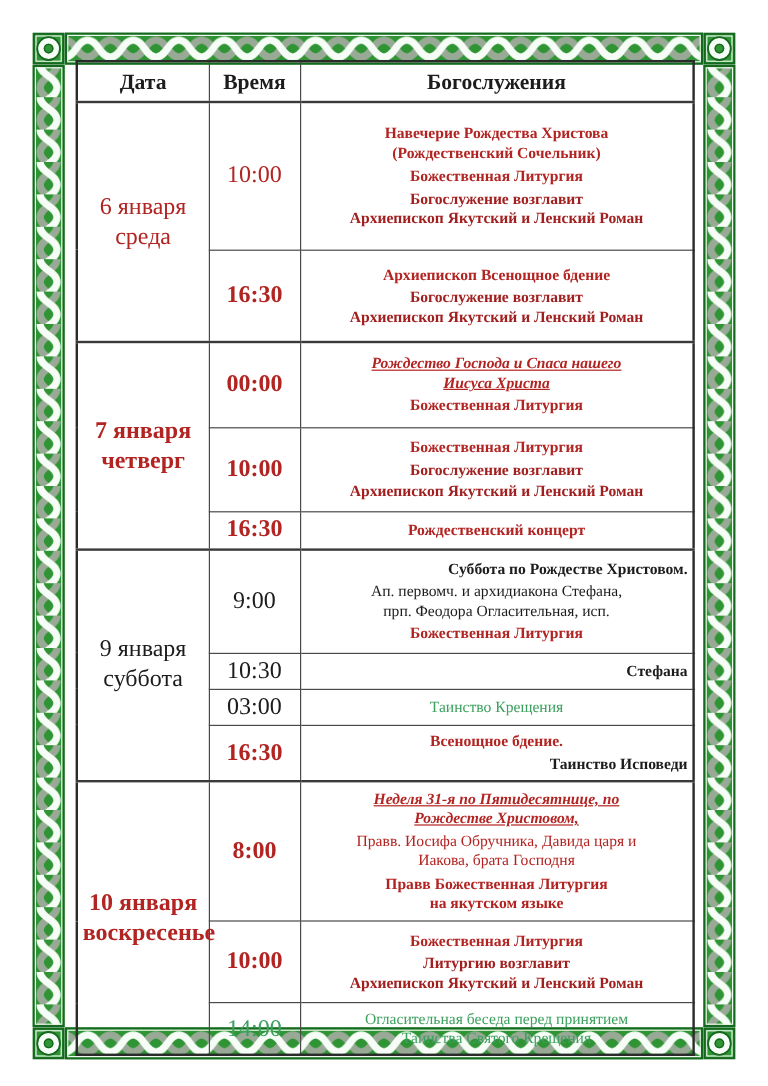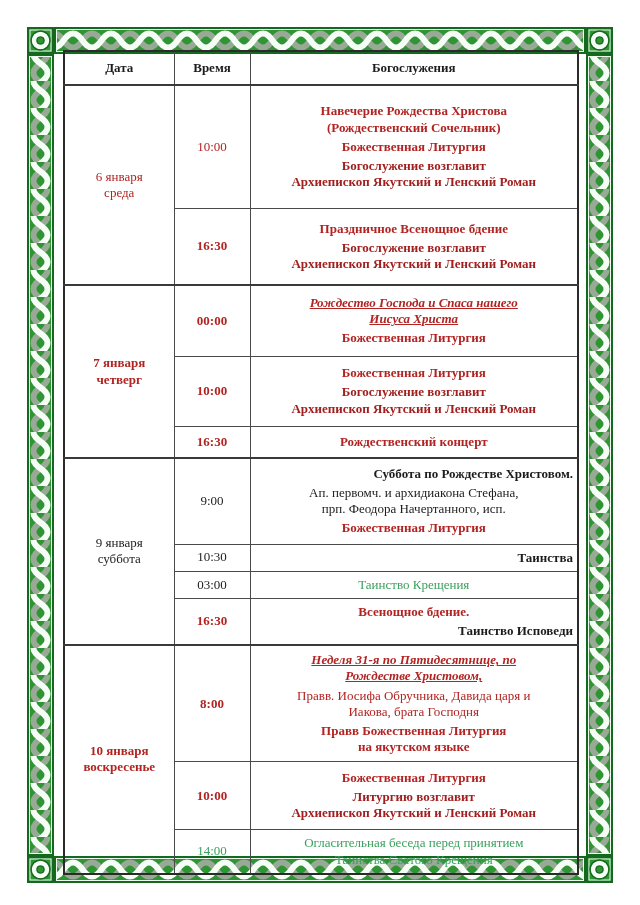--- a/index.html
+++ b/index.html
@@ -30,35 +30,35 @@
   .schedule col.c-time { width: 76px; }
   .schedule col.c-serv { width: 328px; }
 
   .schedule, .schedule th, .schedule td {
     border: 1px solid #4a4a4a;
   }
   .schedule { border: 2px solid #2b2b2b; }
   tr.group-start td { border-top: 2px solid #3a3a3a; }
 
   .schedule th {
-    font-size: 13px;
+    font-size: 18px;
     font-weight: bold;
     color: #1c1c1c;
     height: 30px;
     text-align: center;
     vertical-align: middle;
     border-bottom: 1px solid #3a3a3a;
   }
   .schedule td {
     text-align: center;
     vertical-align: middle;
     padding: 2px 4px;
   }
   .date-cell, .time-cell {
-    font-size: 13px;
+    font-size: 20px;
     white-space: pre-line;
     line-height: 1.25;
     margin-top: 20px;
   }
   .services-cell p {
     margin: 3px 0;
     font-size: 13px;
     line-height: 1.24;
     white-space: pre-line;
   }
@@ -169,21 +169,21 @@
             <p class="style-red-bold">Навечерие Рождества Христова
 (Рождественский Сочельник)</p>
             <p class="style-red-bold">Божественная Литургия</p>
             <p class="style-red-bold-italic">Богослужение возглавит
 Архиепископ Якутский и Ленский Роман</p>
           </td>
         </tr>
         <tr style="height: 77px;">
           <td class="time-cell style-red-bold">16:30</td>
           <td class="services-cell">
-            <p class="style-red-bold">Праздничное Всенощное бдение</p>
+            <p class="style-red-bold">Архиепископ Всенощное бдение</p>
             <p class="style-red-bold-italic">Богослужение возглавит
 Архиепископ Якутский и Ленский Роман</p>
           </td>
         </tr>
         <tr class="group-start" style="height: 71px;">
           <td class="date-cell style-red-bold" rowspan="3">7 января
 четверг</td>
           <td class="time-cell style-red-bold">00:00</td>
           <td class="services-cell">
             <p class="style-red-bold-underline">Рождество Господа и Спаса нашего
@@ -205,28 +205,28 @@
             <p class="style-red-bold">Рождественский концерт</p>
           </td>
         </tr>
         <tr class="group-start" style="height: 86px;">
           <td class="date-cell style-black" rowspan="4">9 января
 суббота</td>
           <td class="time-cell style-black">9:00</td>
           <td class="services-cell">
             <p class="style-black-bold">Суббота по Рождестве Христовом.</p>
             <p class="style-black">Ап. первомч. и архидиакона Стефана,
-прп. Феодора Начертанного, исп.</p>
+прп. Феодора Огласительная, исп.</p>
             <p class="style-red-bold">Божественная Литургия</p>
           </td>
         </tr>
         <tr style="height: 25px;">
           <td class="time-cell style-black">10:30</td>
           <td class="services-cell">
-            <p class="style-black-bold">Таинства</p>
+            <p class="style-black-bold">Стефана</p>
           </td>
         </tr>
         <tr style="height: 24px;">
           <td class="time-cell style-black">03:00</td>
           <td class="services-cell">
             <p class="style-green-bold">Таинство Крещения</p>
           </td>
         </tr>
         <tr style="height: 38px;">
           <td class="time-cell style-red-bold">16:30</td>

